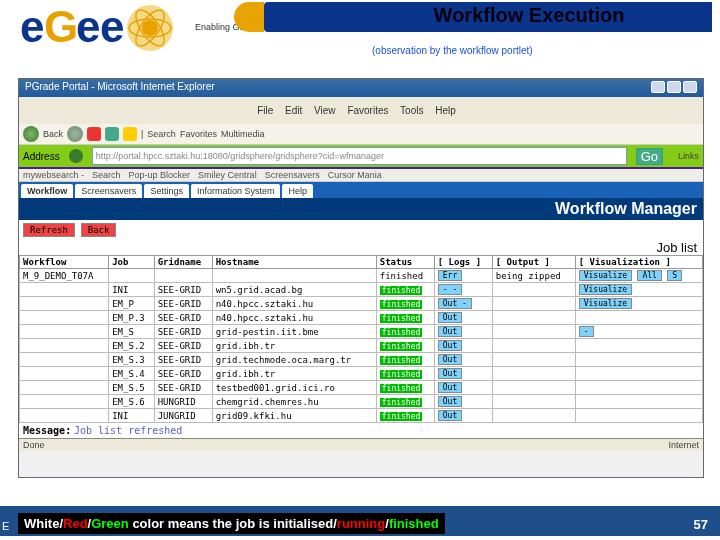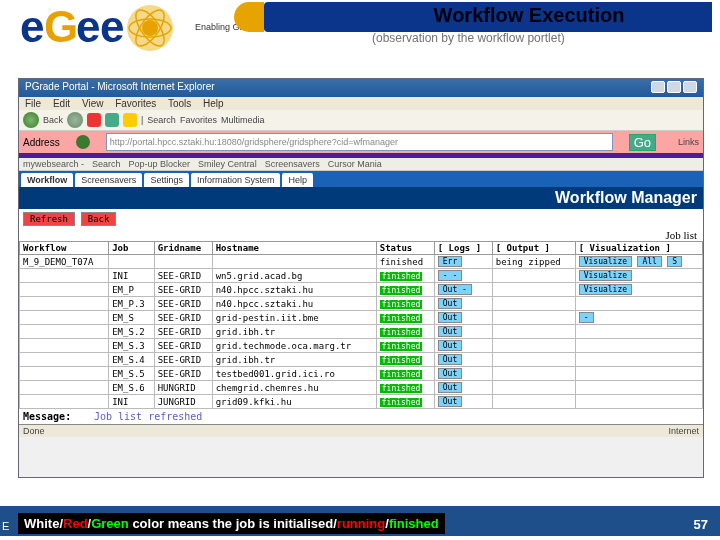--- a/index.html
+++ b/index.html
@@ -6,37 +6,37 @@
   body { width:720px; height:540px; font-family:Arial,Helvetica,sans-serif; background:#fff; overflow:hidden; position:relative; }
 
   
   .hdr { position:relative; height:60px; }
   .logo { position:absolute; left:20px; top:2px; width:160px; height:54px; display:flex; align-items:center; }
   .logo-svg { width:160px; }
   .tagline { position:absolute; left:195px; top:22px; font-size:9px; color:#333; }
   .title-bar { position:absolute; right:8px; top:2px; width:448px; height:30px; background:#0a358a; border-radius:4px 0 0 4px; }
   .title-bar::before { content:""; position:absolute; left:-30px; top:0; width:30px; height:30px; background:#e7a400; border-radius:15px 0 0 15px; }
   .title-t { position:absolute; right:16px; top:4px; width:350px; text-align:center; font-size:20px; font-weight:bold; color:#001; }
-  .subtitle { position:absolute; right:8px; top:31px; width:340px; font-size:12px; color:#737373; }
+  .subtitle { position:absolute; right:8px; top:45px; width:340px; font-size:10px; color:#1d4ed8; }
 
   
   .browser { position:absolute; left:18px; top:78px; width:686px; height:400px; border:1px solid #667; background:#f0f0f0; font-size:10px; }
   .brow-title { background:linear-gradient(#3a6ea5,#215a9c); color:#fff; padding:2px 6px; font-size:10px; display:flex; justify-content:space-between; }
   .brow-title .winctl span { display:inline-block; width:14px; height:12px; background:#cdd9ea; margin-left:2px; border:1px solid #fff; border-radius:2px; }
-  .menubar { background:#ece9d8; padding:1px 6px; font-size:10px; color:#333; }
+  .menubar { background:#ece9d8; padding:8px 6px; font-size:10px; color:#333;text-align:center; }
   .menubar span { margin-right:9px; }
   .toolbar { background:#f5f3e9; padding:2px 4px; display:flex; align-items:center; gap:4px; border-bottom:1px solid #ccc; }
   .tb-ico { width:16px; height:16px; border-radius:50%; display:inline-block; }
   .tb-back { background:radial-gradient(#7fb66a,#3a7a2e); }
   .tb-fwd  { background:radial-gradient(#9ab89a,#6a886a); }
   .tb-x    { background:#e33; width:14px;height:14px;border-radius:3px; }
   .tb-rel  { background:#4a8; width:14px;height:14px;border-radius:3px; }
   .tb-home { background:#fc0; width:14px;height:14px;border-radius:3px; }
   .tb-lbl  { font-size:9px; color:#444; }
-  .addrbar { background:#fca5a5; padding:2px 4px; display:flex; align-items:center; gap:16px; border-bottom:5px solid #4c1d95; }
+  .addrbar { background:#84cc16; padding:2px 4px; display:flex; align-items:center; gap:9px; border-bottom:2px solid #4c1d95; }
   .addr-globe { width:14px;height:14px; background:#3a7a2e; border-radius:50%; }
   .addr-in { flex:1; border:1px solid #7a98bf; height:18px; background:#fff; font-size:9px; padding:0 3px; color:#888; }
   .addr-go { background:#4a8; color:#fff; font-size:13px; padding:0 4px; border:1px solid #2a6; }
   .searchbar { background:#efeee6; padding:1px 4px; display:flex; align-items:flex-end; gap:8px; border-bottom:1px solid #ccc; }
   .searchbar span { font-size:9px; color:#555; }
 
   
   .portal { background:#fff; }
   .tabs { background:#1a62b7; padding:0 2px; display:flex; }
   .tab { background:#fff; font-size:9px; padding:2px 6px; margin:2px 2px 0 0; border-radius:2px 2px 0 0; color:#333; }
@@ -46,21 +46,21 @@
   .btnrow { background:#fff; padding:3px 4px; }
   .btn { display:inline-block; border:1px solid #888; background:#ef4444; font-size:9px; padding:1px 6px; margin-right:3px; font-family:monospace; }
 
   table.jobs { width:100%; border-collapse:collapse; font-size:9px; font-family:monospace; }
   table.jobs th { background:#fff; border:1px solid #999; padding:1px 3px; font-weight:bold; text-align:left; }
   table.jobs td { border:1px solid #bbb; padding:1px 3px; }
   .stat-fin { background:#0b0; color:#fff; text-align:center; font-size:8px; padding:0 2px; }
   .mini-btn { display:inline-block; border:1px solid #888; background:#7dd3fc; font-size:8px; padding:0 4px; }
   .msg { font-size:10px; padding:2px 4px; }
   .msg .lab { font-weight:bold; font-family:monospace; }
-  .msg .v   { color:#5c5cc9; font-family:monospace;margin-left:20px; }
+  .msg .v   { color:#5c5cc9; font-family:monospace; }
   .statusbar { background:#ece9d8; border-top:1px solid #888; padding:1px 4px; font-size:9px; color:#444; display:flex; justify-content:space-between; }
 
   
   .legend-bar { position:absolute; left:0; bottom:4px; right:0; background:#1e4f8b; height:30px; }
   .legend { position:absolute; left:18px; bottom:6px; background:#000; padding:3px 6px; font-size:13px; font-weight:bold; }
   .lw { color:#fff; } .lr { color:#f00; } .lg { color:#0f0; }
   .pagenum { position:absolute; right:12px; bottom:8px; color:#fff; font-size:13px; font-weight:bold; }
   .eleft { position:absolute; left:2px; bottom:8px; color:#fff; font-size:11px; }
 </style>
 </head>
@@ -133,21 +133,21 @@
       <div class="tab">Screensavers</div>
       <div class="tab">Settings</div>
       <div class="tab">Information System</div>
       <div class="tab">Help</div>
     </div>
     <div class="wm-band"><span class="big">Workflow Manager</span></div>
     <div class="btnrow">
       <span class="btn">Refresh</span>
       <span class="btn">Back</span>
     </div>
-    <div style="text-align:right;font-size:11px;padding:0 6px;font-family:Liberation Serif, serif;">Job list</div>
+    <div style="text-align:right;font-size:13px;padding:0 6px;font-family:Liberation Sans, sans-serif;">Job list</div>
 
     <table class="jobs">
       <tbody>
           <tr>
         <th>Workflow</th>
         <th>Job</th>
         <th>Gridname</th>
         <th>Hostname</th>
         <th>Status</th>
         <th>[ Logs ]</th>

